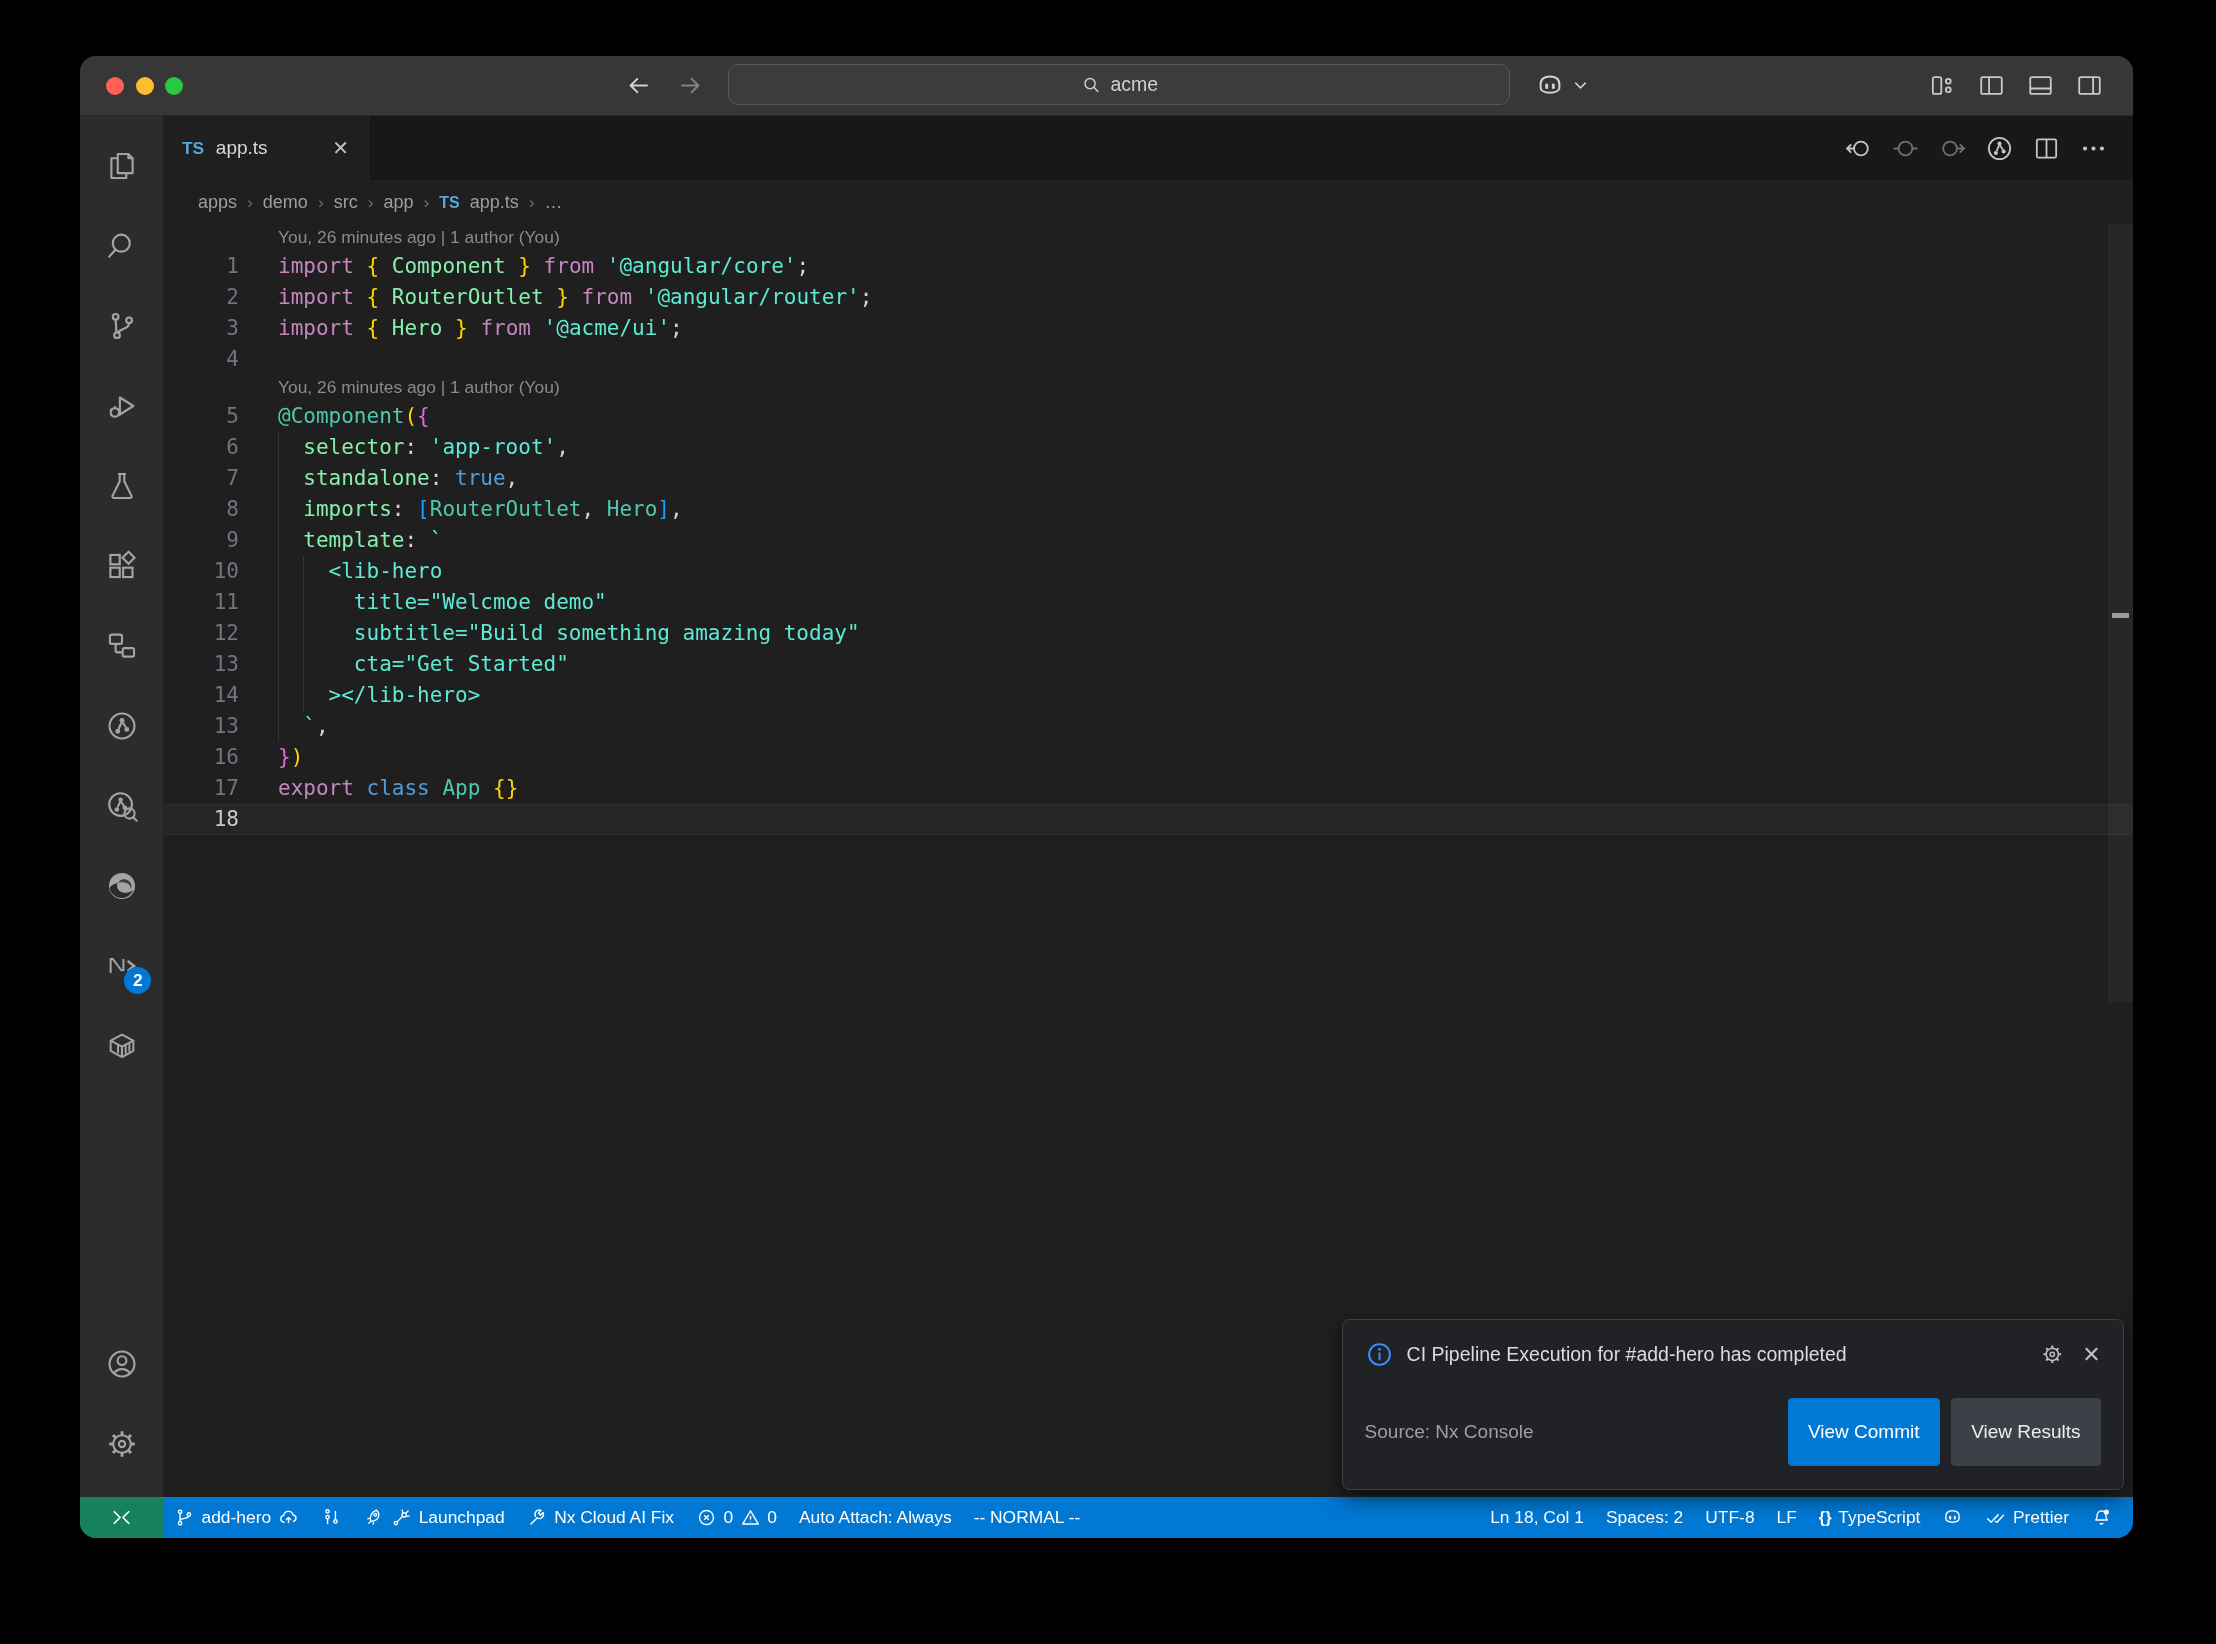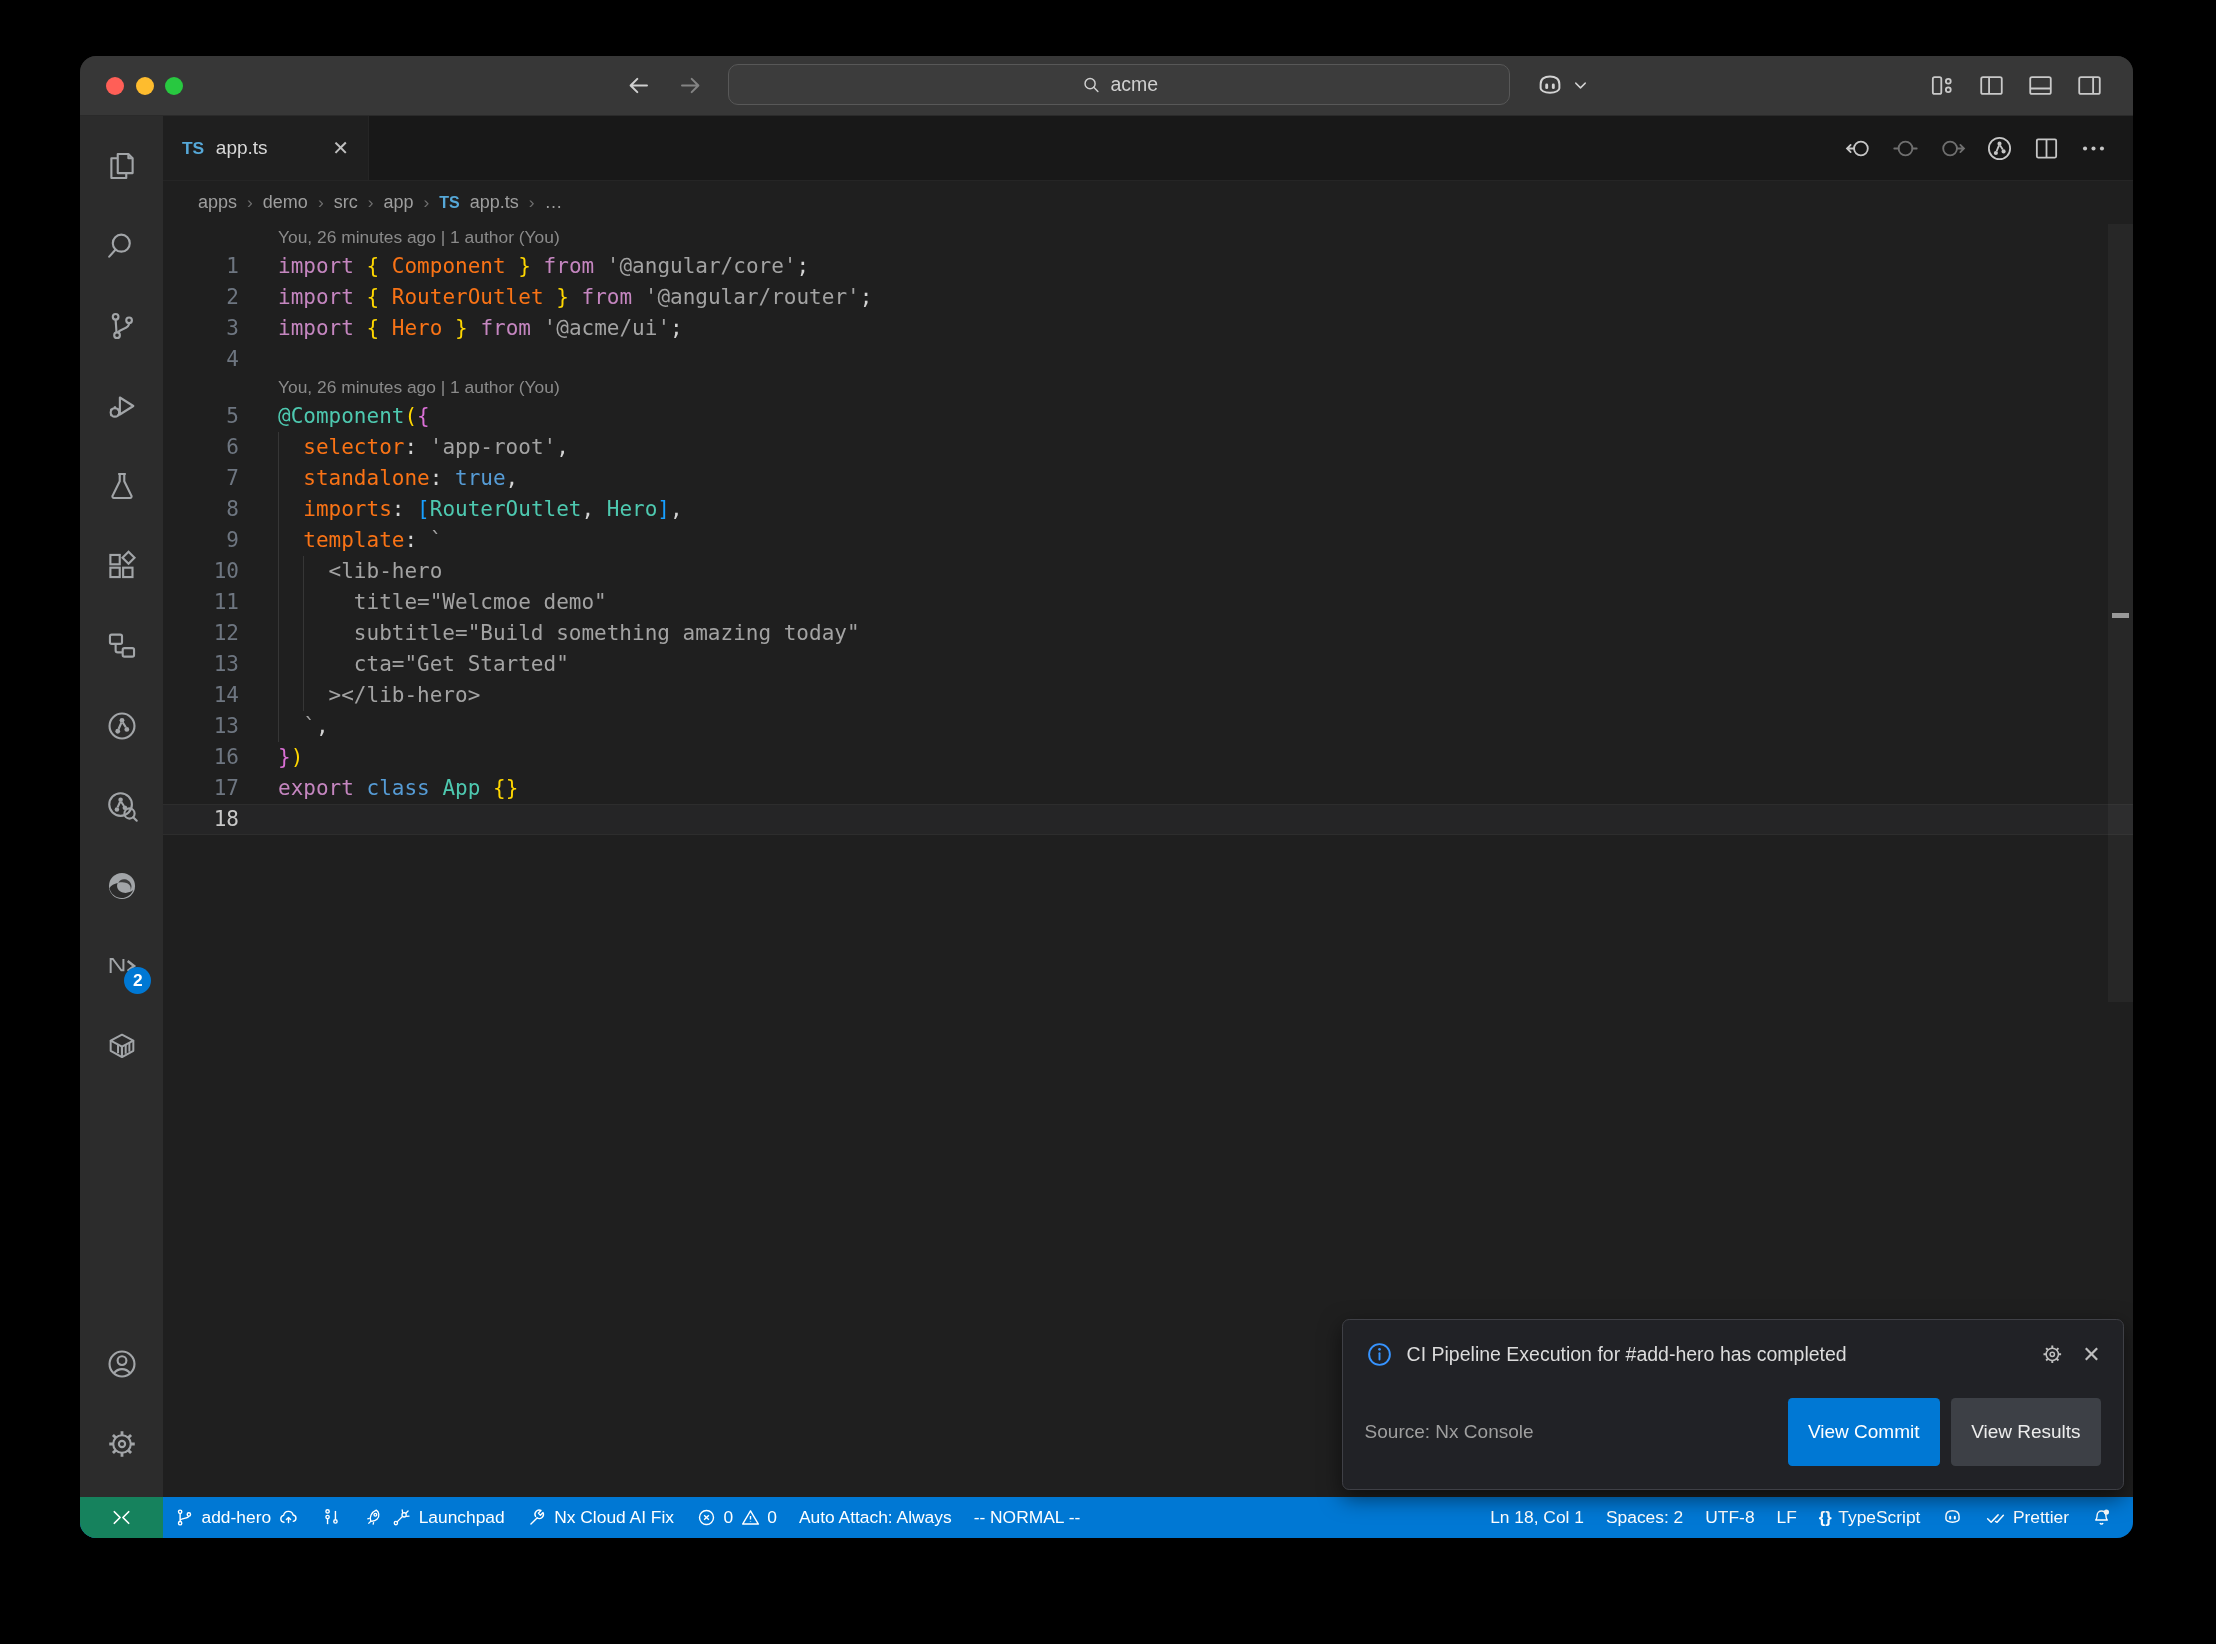--- a/index.html
+++ b/index.html
@@ -50,22 +50,22 @@
   .code-lines{padding-top:1.4px;}
   .row{display:flex;height:31px;line-height:31px;position:relative;}
   .row.blame{height:26px;line-height:24.6px;font-family:"Liberation Sans",sans-serif;font-size:17.4px;color:#8b8b8b;}
   .gutter{flex:0 0 115px;box-sizing:border-box;text-align:right;padding-right:39px;color:#6e7681;
     font-family:"DejaVu Sans Mono",monospace;font-size:21px;}
   .row.blame .gutter{visibility:hidden;}
   .ltext{position:relative;white-space:pre;flex:1;}
   .guide{position:absolute;top:0;bottom:0;width:0.7px;background:#363636;}
   .row.active{background:#252526;box-shadow:inset 0 0.7px 0 #303031, inset 0 -0.7px 0 #303031;}
   .row.active .gutter{color:#c8c8c8;}
-  .tk-kw{color:#C586C0}.tk-kw2{color:#569CD6}.tk-type{color:#4EC9B0}.tk-id{color:#f97316}
-  .tk-str{color:#a3a3a3}.tk-p{color:#D4D4D4}.tk-b1{color:#FFD700}.tk-b2{color:#DA70D6}.tk-b3{color:#179FFF}
+  .tk-kw{color:#C586C0}.tk-kw2{color:#569CD6}.tk-type{color:#4EC9B0}.tk-id{color:#86efac}
+  .tk-str{color:#5eead4}.tk-p{color:#D4D4D4}.tk-b1{color:#FFD700}.tk-b2{color:#DA70D6}.tk-b3{color:#179FFF}
   .scrollstrip{position:absolute;top:0;right:0;bottom:0;width:24.6px;}
   .slider{position:absolute;left:0;right:0;top:0;height:778px;background:rgba(121,121,121,0.10);}
   .marker{position:absolute;left:3.6px;right:3.6px;top:389px;height:5px;background:#9a9a9a;}
   
   .statusbar{height:41px;flex:0 0 41px;background:#0078d4;display:flex;align-items:center;color:#fff;font-size:17.4px;}
   .sb-remote{width:83px;height:100%;background:#16825d;display:flex;align-items:center;justify-content:center;}
   .sb-remote svg{width:23px;height:23px}
   .sb-item{display:flex;align-items:center;gap:6.5px;padding:0 11px;height:100%;white-space:nowrap;}
   .sb-item svg{width:21px;height:21px;flex:none;}
   .sb-right{margin-left:auto;display:flex;height:100%;padding-right:10px;}

